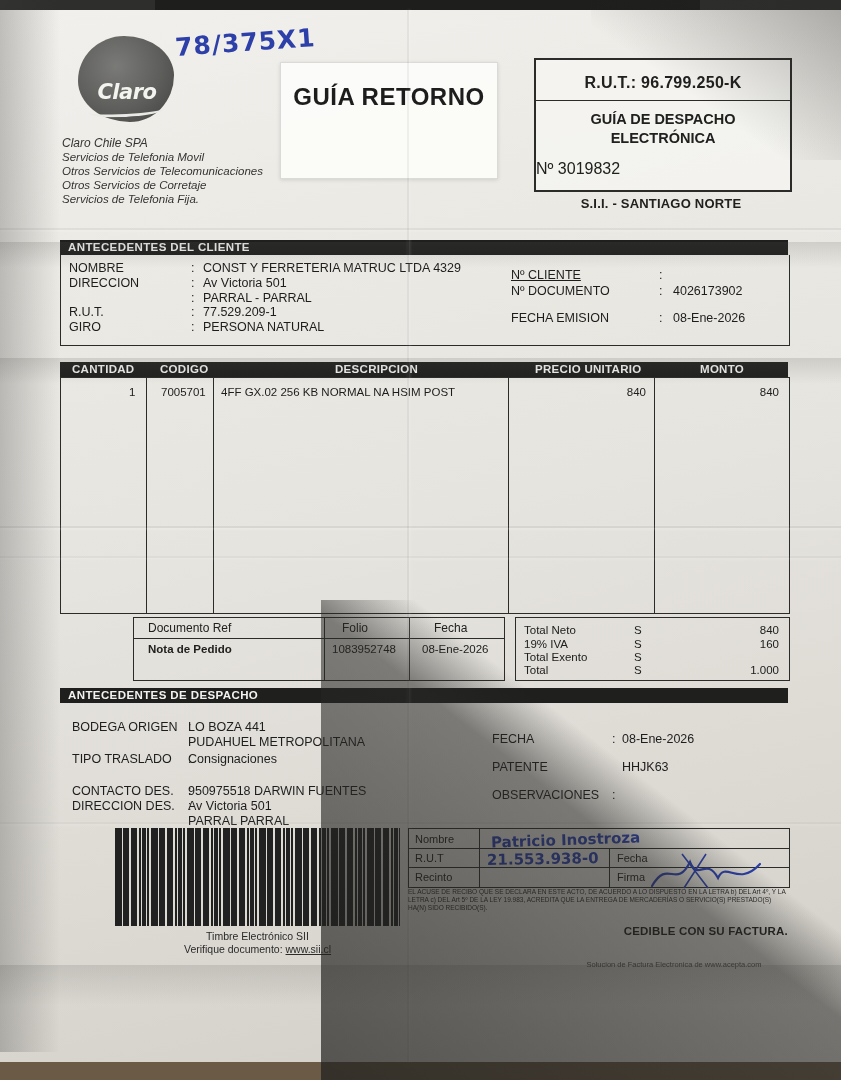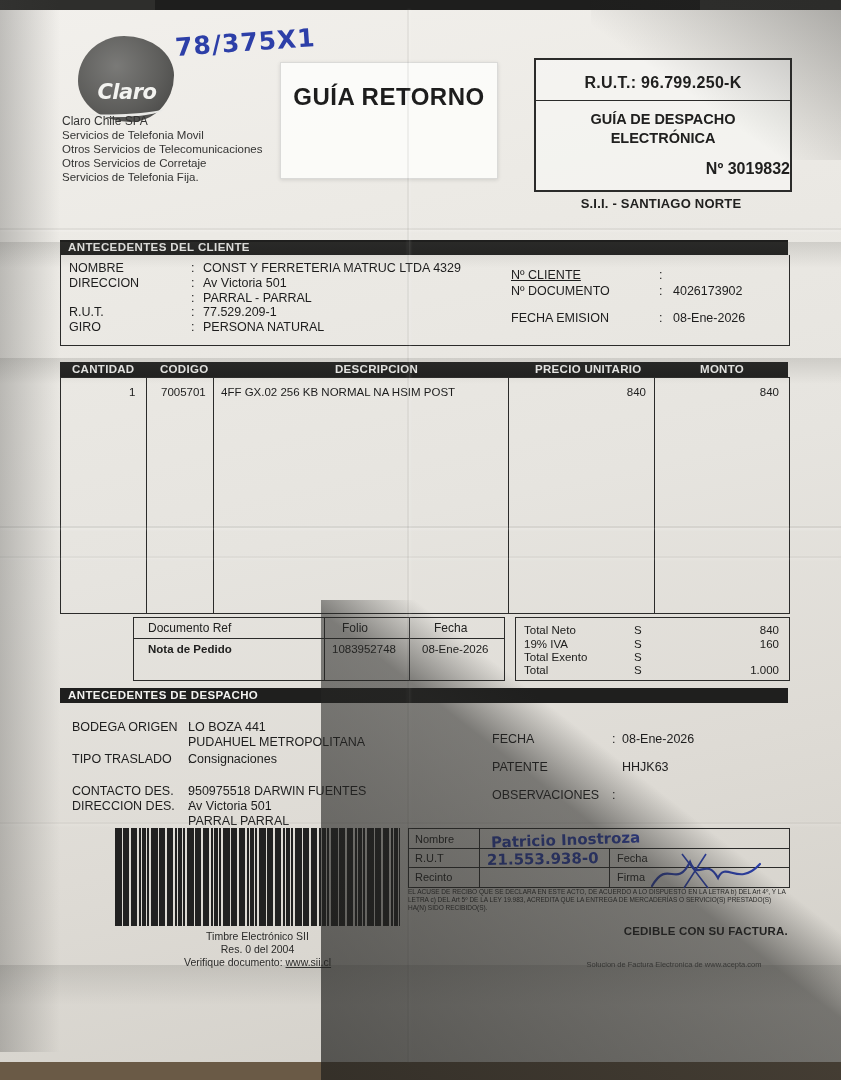--- a/index.html
+++ b/index.html
@@ -79,22 +79,22 @@
     position:absolute;left:6px;top:44px;width:86px;text-align:center;
     color:#f3f3f0;font-size:21px;font-style:italic;font-weight:bold;
     font-family:"DejaVu Sans", sans-serif;letter-spacing:-.5px;
   }
   .logo .swoosh{
     position:absolute;left:10px;top:68px;width:76px;height:10px;
     border-bottom:3px solid #e9e9e6;border-radius:0 0 60% 60%;
     transform:rotate(-3deg);
   }
   .company{
-    position:absolute;left:62px;top:104px;width:300px;
-    font-size:11.5px;line-height:14px;color:#343433;
+    position:absolute;left:62px;top:126px;width:300px;
+    font-size:11.5px;line-height:14px;color:#343433;font-style:italic;
   }
   .company .name{font-size:12px;}
   
   .stamp{
     position:absolute;left:280px;top:52px;width:216px;height:115px;
     background:rgba(252,252,250,.92);
     border:1px solid rgba(120,120,118,.25);
     box-shadow:0 1px 4px rgba(0,0,0,.12);
   }
   .stamp .l1,.stamp .l2{
@@ -105,21 +105,21 @@
   .stamp .l2{top:64px;font-size:24px;letter-spacing:.5px;}
   
   .rutbox{
     position:absolute;left:534px;top:48px;width:254px;height:130px;
     border:2px solid #2b2b2a;
     background:rgba(250,250,248,.55);
   }
   .rutbox .r1{position:absolute;left:0;top:14px;width:254px;text-align:center;font-size:16px;font-weight:bold;letter-spacing:.3px;}
   .rutbox .sep{position:absolute;left:0;top:40px;width:254px;height:1px;background:#2b2b2a;}
   .rutbox .r2{position:absolute;left:0;top:50px;width:254px;text-align:center;font-size:14.5px;font-weight:bold;line-height:19px;}
-  .rutbox .r3{position:absolute;left:0;top:100px;width:254px;text-align:right;font-size:16px;font-weight:bold;}
+  .rutbox .r3{position:absolute;left:0;top:100px;width:254px;text-align:left;font-size:16px;font-weight:normal;}
   .sii{
     position:absolute;left:534px;top:186px;width:254px;text-align:center;
     font-size:13px;font-weight:bold;letter-spacing:.2px;
   }
   
   .bar{
     position:absolute;height:15px;background:#1f1f1e;color:#f2f2f0;
     font-size:11.5px;font-weight:bold;letter-spacing:.4px;
     padding:1px 0 0 8px;box-sizing:border-box;
   }
@@ -360,21 +360,20 @@
         <div class="lbl" style="left:552px;top:88px;">:</div>
 
         <div class="val" style="left:562px;top:32px;">08-Ene-2026</div>
         <div class="val" style="left:562px;top:60px;">HHJK63</div>
         <div class="val" style="left:562px;top:88px;"></div>
       </div>
 
       <div class="barcode"></div>
       <div class="timbre">
         <div>Timbre Electrónico SII</div>
-        <div>Res. 0 del 2004</div>
         <div>
           <span>Verifique documento:</span>
           <a href="#">www.sii.cl</a>
         </div>
       </div>
 
       <div class="recibo">
         <div class="rl" style="top:4px;">Nombre</div>
         <div class="rl" style="top:23px;">R.U.T</div>
         <div class="rl" style="top:42px;">Recinto</div>

